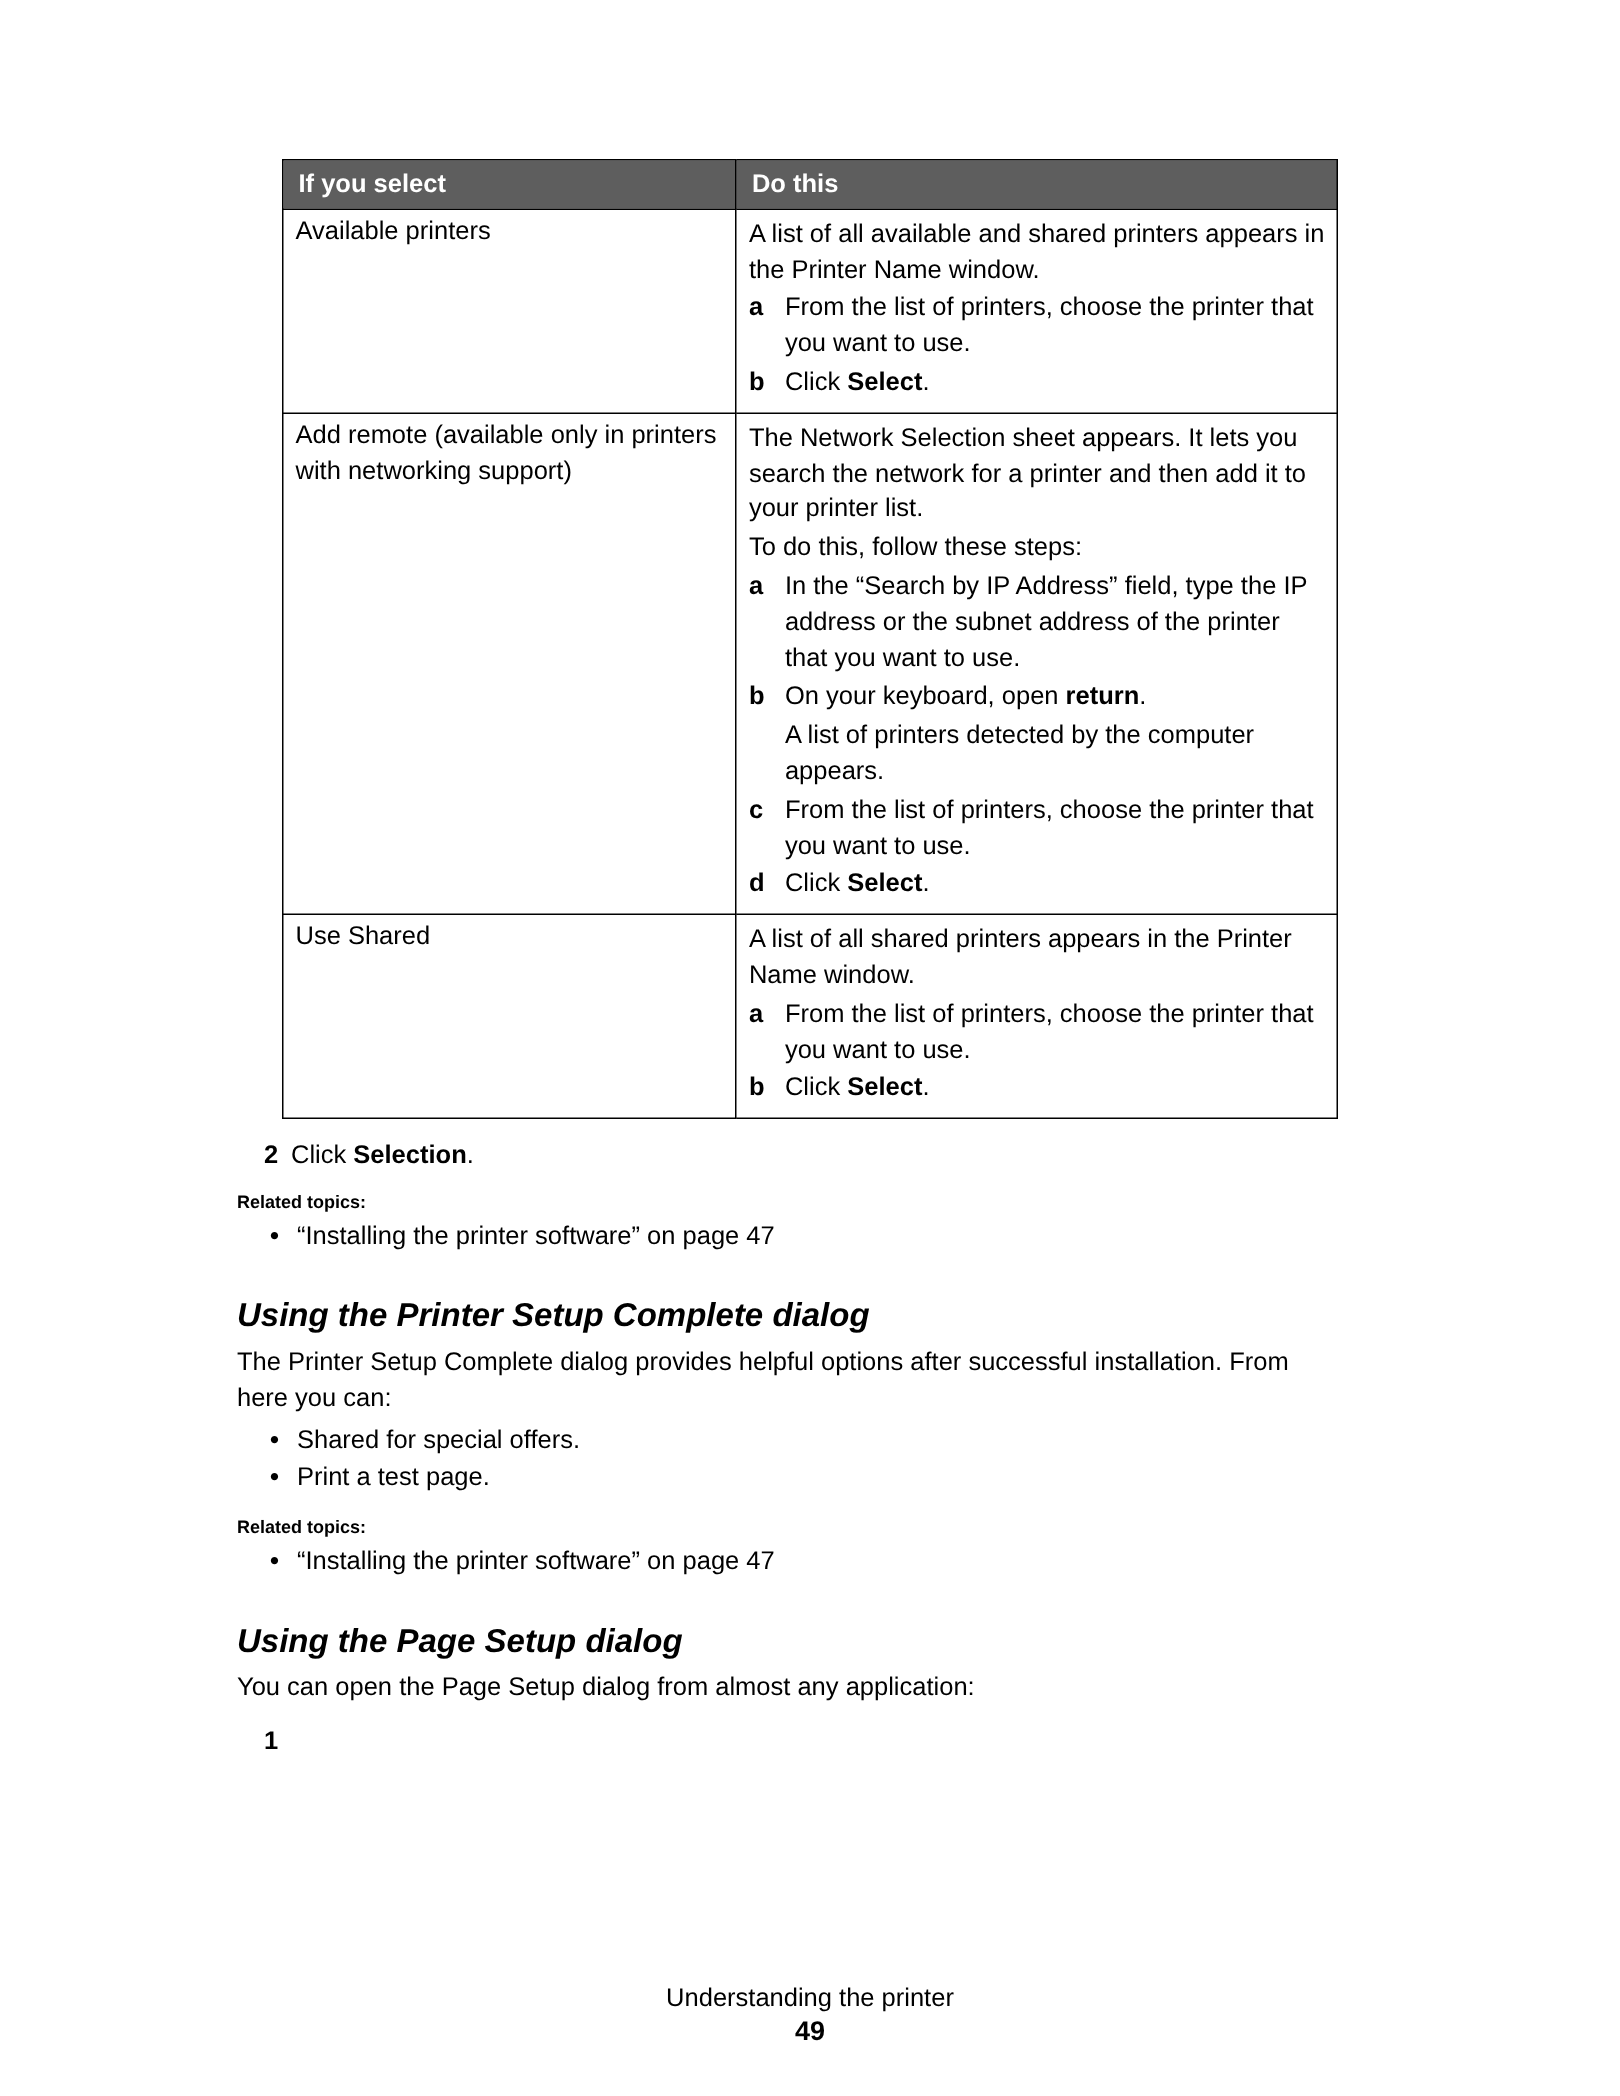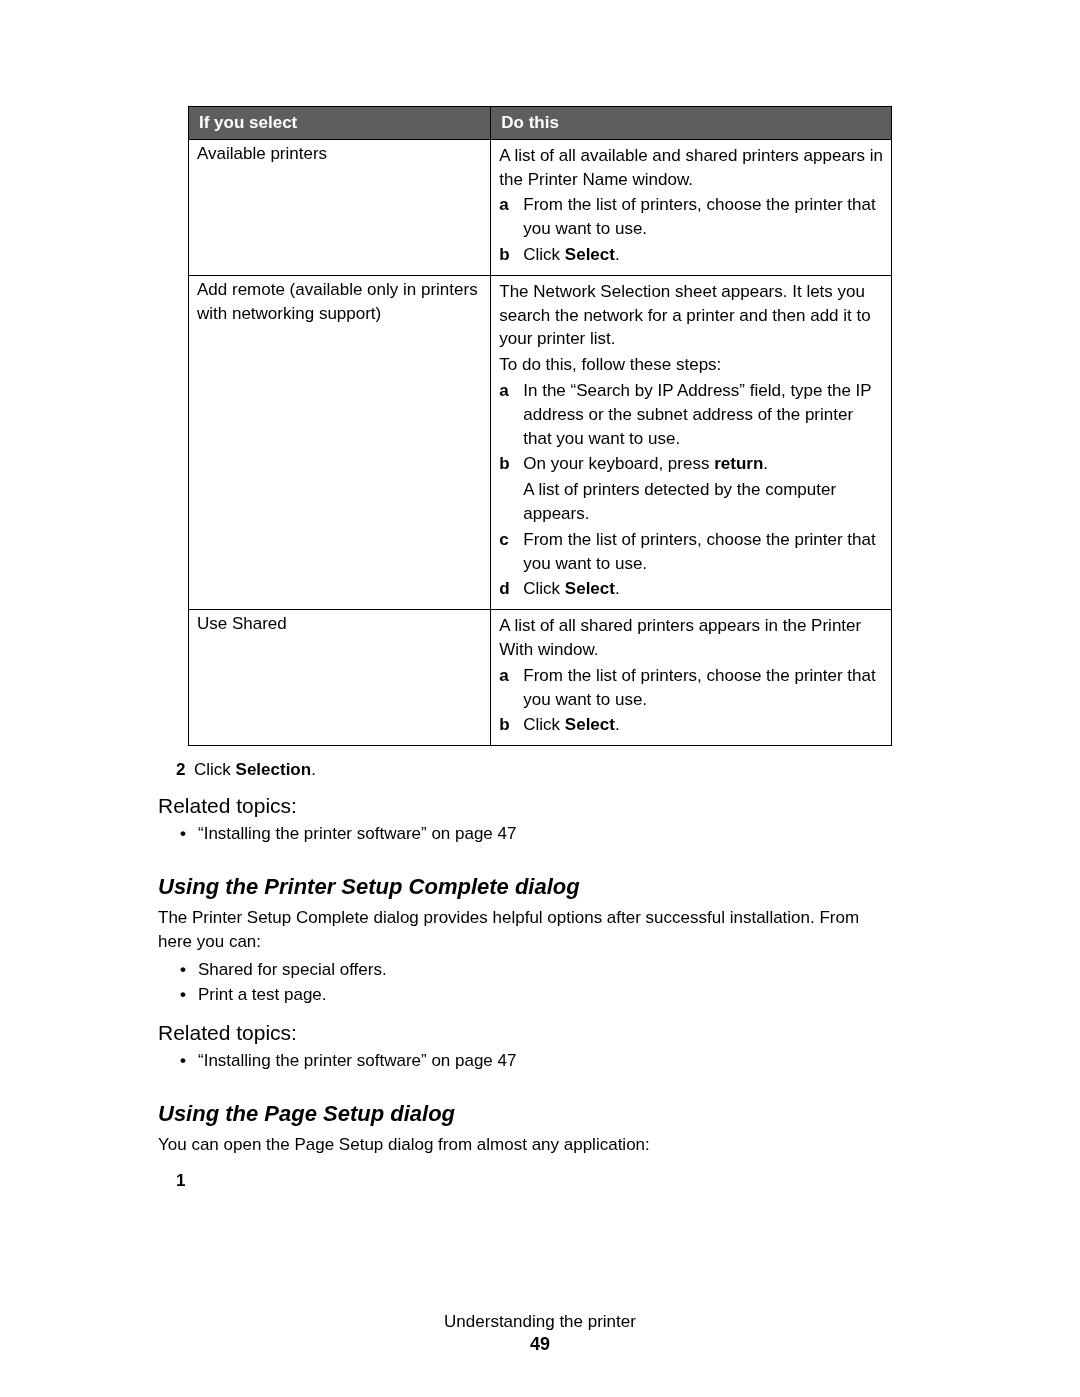--- a/index.html
+++ b/index.html
@@ -69,22 +69,22 @@
     display: flex;
     margin: 14px 0 6px 18px;
     font-size: 17px;
   }
   .num-step .num {
     font-weight: bold;
     width: 18px;
     flex-shrink: 0;
   }
   h4.related {
-    font-size: 21px;
-    font-weight: normal;
+    font-size: 12px;
+    font-weight: bold;
     margin: 14px 0 4px 0;
   }
   ul.bullets {
     list-style: none;
     margin: 0 0 0 22px;
     padding: 0;
     font-size: 17px;
   }
   ul.bullets li::before {
     content: "•";
@@ -103,21 +103,21 @@
     font-size: 22px;
     margin: 28px 0 6px 0;
   }
   p.body {
     font-size: 17px;
     margin: 4px 0;
     line-height: 1.4;
   }
   .footer {
     position: absolute;
-    bottom: 58px;
+    bottom: 48px;
     left: 0;
     right: 0;
     text-align: center;
     font-size: 17px;
   }
   .footer .pn {
     font-weight: bold;
     font-size: 18px;
     margin-top: 2px;
     text-align: center;
@@ -159,38 +159,38 @@
           <td>
             <div class="cell-block">The Network Selection sheet appears. It lets you search the network for a printer and then add it to your printer list.</div>
             <div class="cell-block">To do this, follow these steps:</div>
             <ol class="alpha">
               <li>
                 <span class="marker">a</span>
                 <span class="content">In the “Search by IP Address” field, type the IP address or the subnet address of the printer that you want to use.</span>
               </li>
               <li>
                 <span class="marker">b</span>
-                <span class="content"><span>On your keyboard, press </span><span class="bold">return</span><span>.</span></span>
+                <span class="content"><span>On your keyboard, open </span><span class="bold">return</span><span>.</span></span>
               </li>
               <div class="indent-sub">A list of printers detected by the computer appears.</div>
               <li>
                 <span class="marker">c</span>
                 <span class="content">From the list of printers, choose the printer that you want to use.</span>
               </li>
               <li>
                 <span class="marker">d</span>
                 <span class="content"><span>Click </span><span class="bold">Select</span><span>.</span></span>
               </li>
             </ol>
           </td>
         </tr>
         <tr>
           <td class="col-left">Use Shared</td>
           <td>
-            <div class="cell-block">A list of all shared printers appears in the Printer With window.</div>
+            <div class="cell-block">A list of all shared printers appears in the Printer Name window.</div>
             <ol class="alpha">
               <li>
                 <span class="marker">a</span>
                 <span class="content">From the list of printers, choose the printer that you want to use.</span>
               </li>
               <li>
                 <span class="marker">b</span>
                 <span class="content"><span>Click </span><span class="bold">Select</span><span>.</span></span>
               </li>
             </ol>

